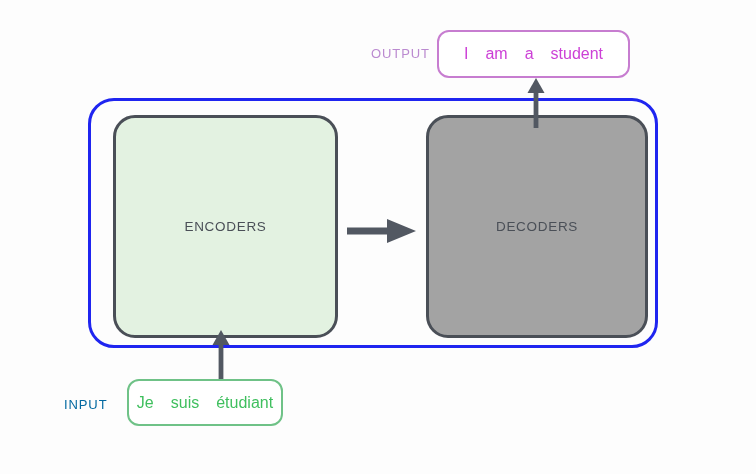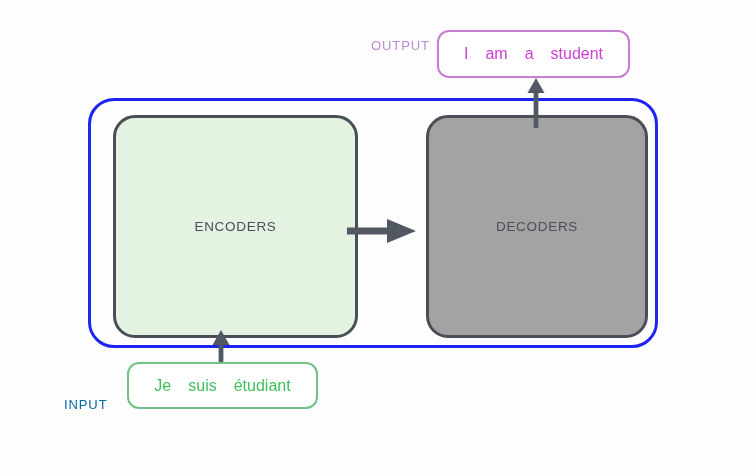--- a/index.html
+++ b/index.html
@@ -45,21 +45,21 @@
   .stack-label {
     font-size: 13.5px;
     letter-spacing: 0.7px;
     color: #4a4f57;
     font-weight: 500;
     white-space: nowrap;
   }
   .encoders {
     left: 113px;
     top: 115px;
-    width: 245px;
+    width: 225px;
     height: 223px;
     background: #e3f2e1;
   }
   .decoders {
     left: 426px;
     top: 115px;
     width: 222px;
     height: 223px;
     background: #a3a3a3;
   }
@@ -115,38 +115,38 @@
     left: 437px;
     top: 30px;
     width: 193px;
     height: 48px;
     border: 2.5px solid #c77dd0;
   }
   .output-box .token { color: #cc3fd6; }
 
   .input-box {
     left: 127px;
-    top: 362px;
-    width: 191px;
+    top: 379px;
+    width: 156px;
     height: 47px;
     border: 2.5px solid #6fc287;
     justify-content: center;
   }
   .input-box .token { color: #3fbf5e; }
 
   
   .caption {
     position: absolute;
     font-size: 13px;
     letter-spacing: 0.9px;
     white-space: nowrap;
   }
   .caption-output {
     left: 371px;
-    top: 38px;
+    top: 46px;
     color: #bb8ad0;
   }
   .caption-input {
     left: 64px;
     top: 397px;
     color: #0369a1;
   }
 </style>
 </head>
 <body>

